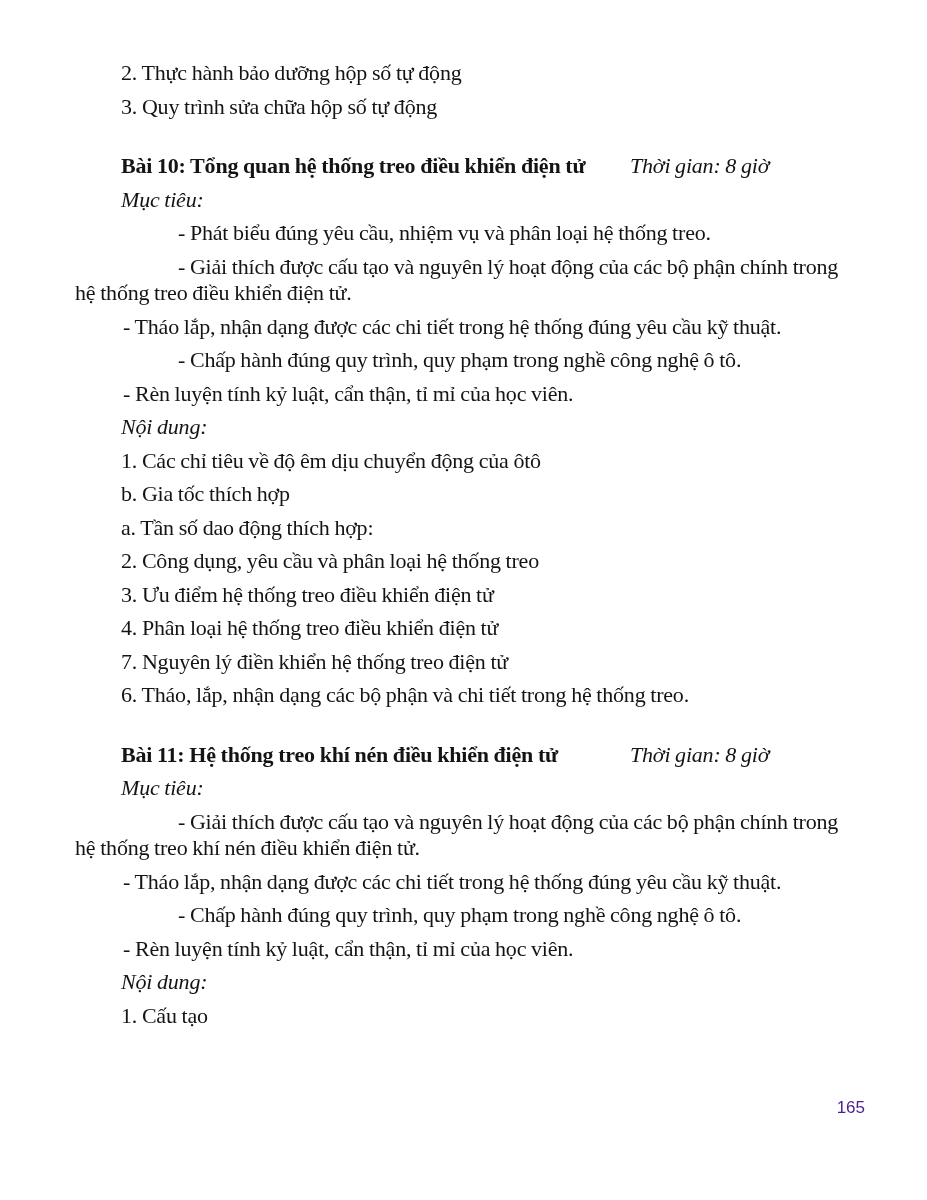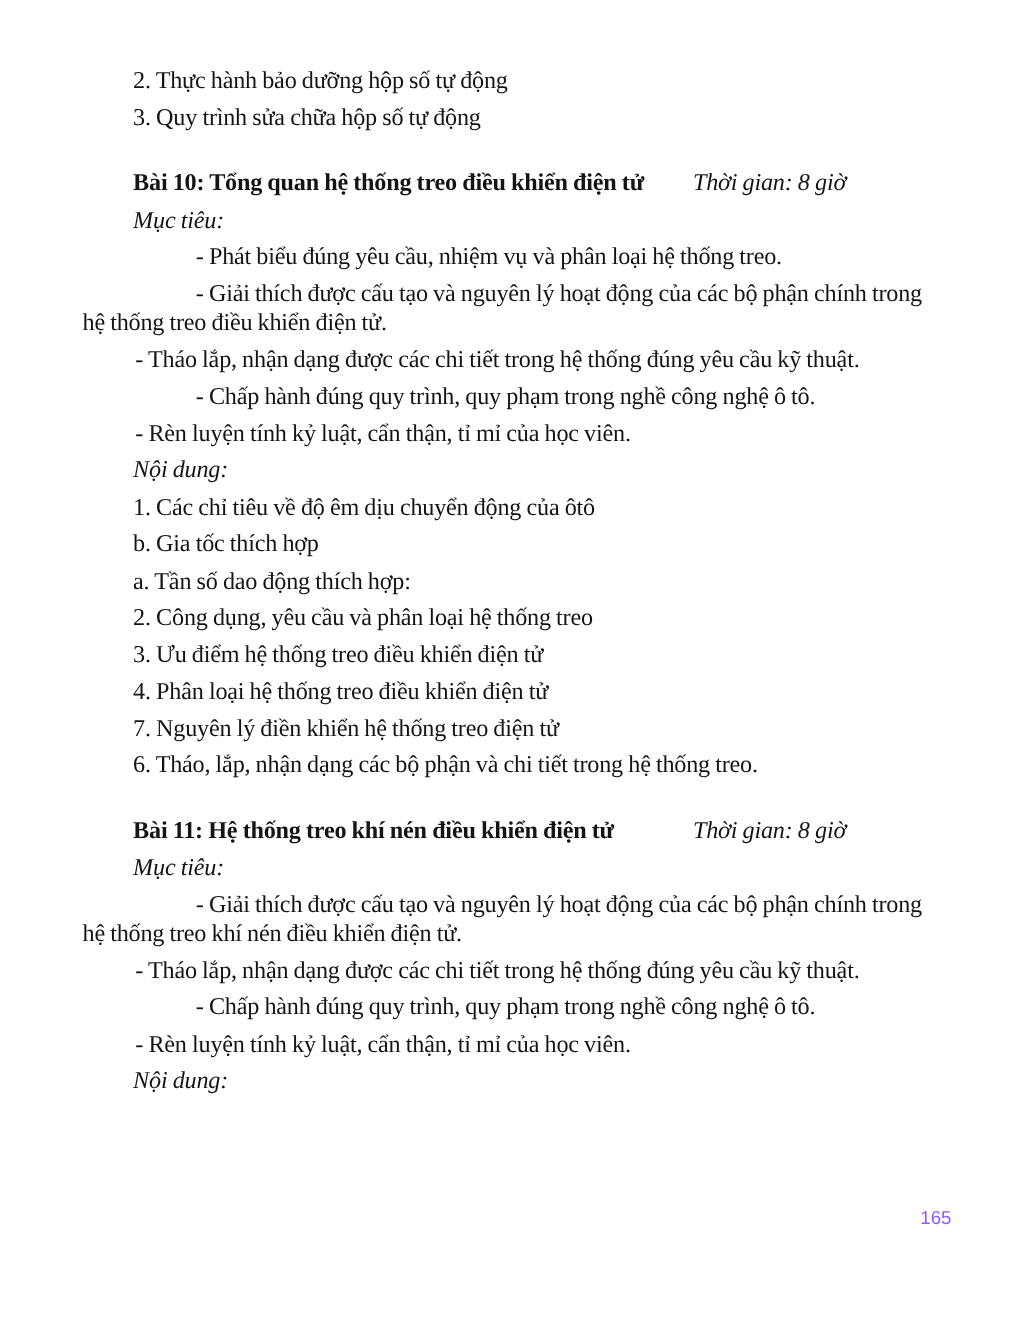--- a/index.html
+++ b/index.html
@@ -52,21 +52,21 @@
     text-indent: 0;
     white-space: nowrap;
   }
   .page-number {
     position: absolute;
     top: 1098px;
     right: 62px;
     font-family: "Liberation Sans", "DejaVu Sans", sans-serif;
     font-size: 17px;
     letter-spacing: 0;
-    color: #8b5cf6;
+    color: #4c1d95;
   }
 </style>
 </head>
 <body>
 
 <div class="page">
 
   <p class="li">2. Thực hành bảo dưỡng hộp số tự động</p>
   <p class="li">3. Quy trình sửa chữa hộp số tự động</p>
 
@@ -101,16 +101,17 @@
 
   <p class="li italic">Mục tiêu:</p>
 
   <p class="deep-hang"><span>- Giải thích được cấu tạo và nguyên lý hoạt động của các bộ phận chính trong</span><br><span>hệ thống treo khí nén điều khiển điện tử.</span></p>
   <p class="mid">- Tháo lắp, nhận dạng được các chi tiết trong hệ thống đúng yêu cầu kỹ thuật.</p>
   <p class="deep">- Chấp hành đúng quy trình, quy phạm trong nghề công nghệ ô tô.</p>
   <p class="mid">- Rèn luyện tính kỷ luật, cẩn thận, tỉ mỉ của học viên.</p>
 
   <p class="li italic">Nội dung:</p>
 
+  <p class="li">1. Cấu tạo</p>
 
   <div class="page-number">165</div>
 
 </div>
 
 </body></html>

